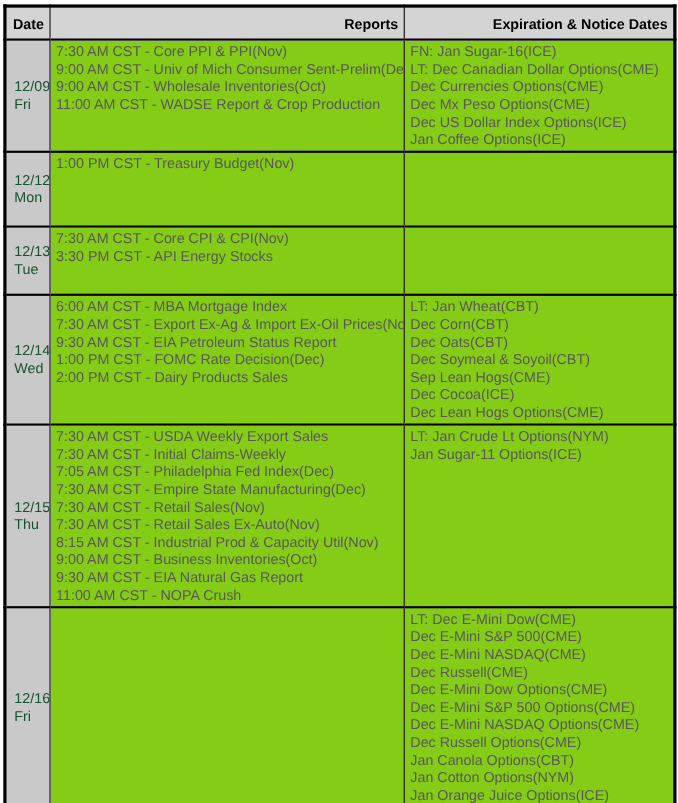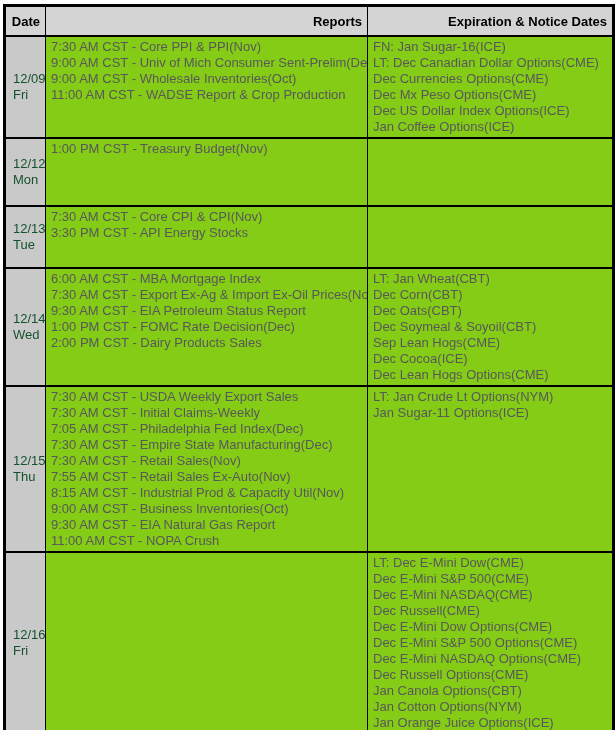--- a/index.html
+++ b/index.html
@@ -151,21 +151,21 @@
           <td class="date-cell">
             <div class="line">12/15</div>
             <div class="line">Thu</div>
           </td>
           <td class="reports-cell">
             <div class="line">7:30 AM CST - USDA Weekly Export Sales</div>
             <div class="line">7:30 AM CST - Initial Claims-Weekly</div>
             <div class="line">7:05 AM CST - Philadelphia Fed Index(Dec)</div>
             <div class="line">7:30 AM CST - Empire State Manufacturing(Dec)</div>
             <div class="line">7:30 AM CST - Retail Sales(Nov)</div>
-            <div class="line">7:55 AM CST - Retail Sales Ex-Auto(Nov)</div>
+            <div class="line">7:30 AM CST - Retail Sales Ex-Auto(Nov)</div>
             <div class="line">8:15 AM CST - Industrial Prod &amp; Capacity Util(Nov)</div>
             <div class="line">9:00 AM CST - Business Inventories(Oct)</div>
             <div class="line">9:30 AM CST - EIA Natural Gas Report</div>
             <div class="line">11:00 AM CST - NOPA Crush</div>
           </td>
           <td class="exp-cell">
             <div class="line">LT: Jan Crude Lt Options(NYM)</div>
             <div class="line">Jan Sugar-11 Options(ICE)</div>
           </td>
         </tr>

